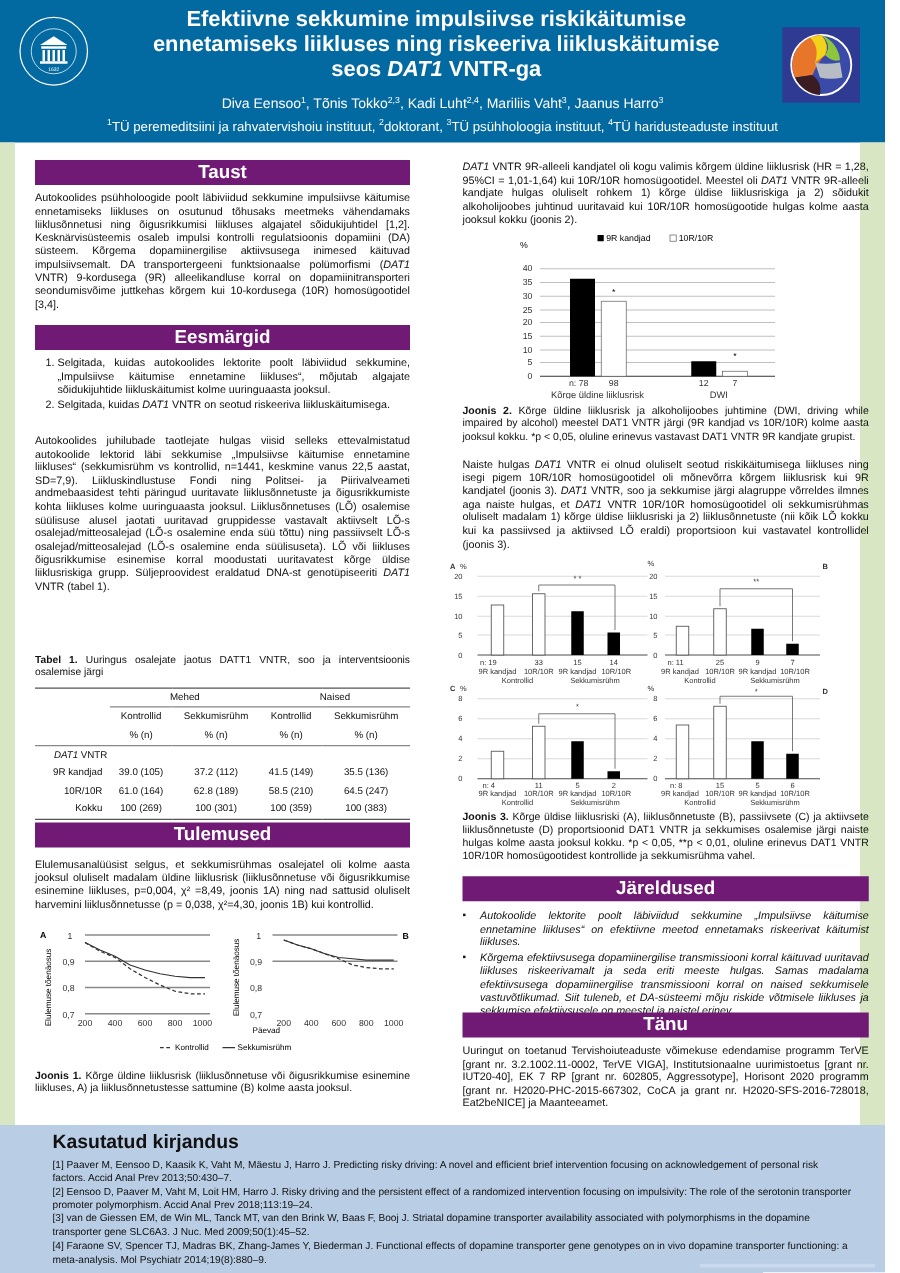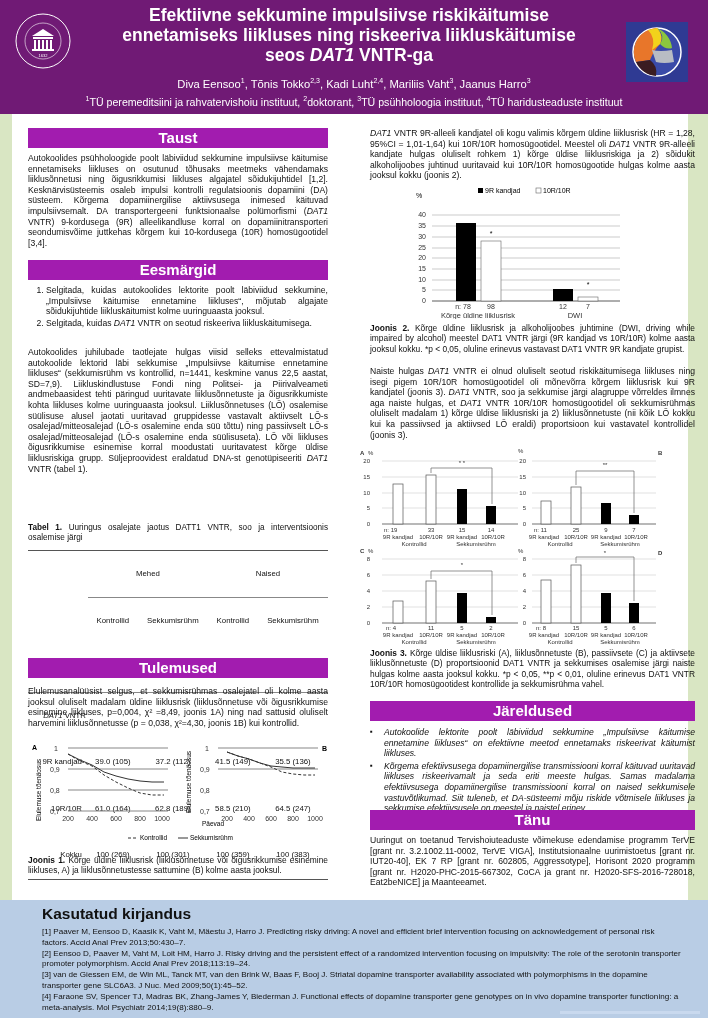--- a/index.html
+++ b/index.html
@@ -1,45 +1,45 @@
 <!DOCTYPE html>
 <html><head>
 <meta charset="utf-8">
 <style>
   * { box-sizing: border-box; margin: 0; padding: 0; }
   html, body { width: 720px; height: 1018px; overflow: hidden; background: #ffffff; }
   body { font-family: "Liberation Sans", sans-serif; color: #111; position: relative; }
 
   
-  .header { position: absolute; left: 0; top: 0; width: 708px; height: 114px; background: #701a75; color: #fff; }
+  .header { position: absolute; left: 0; top: 0; width: 708px; height: 114px; background: #0369a1; color: #fff; }
   .header .title { position: absolute; left: 70px; right: 80px; top: 5px; text-align: center; font-weight: bold; font-size: 17.5px; line-height: 20px; }
   .header .authors { position: absolute; left: 0; right: 0; top: 77px; text-align: center; font-size: 11.2px; }
   .header .affil { position: absolute; left: 0; right: 0; top: 95px; text-align: center; font-size: 10.6px; white-space: nowrap; }
   .header sup { font-size: 7px; }
   .logo-left { position: absolute; left: 14px; top: 10px; width: 58px; height: 62px; }
   .logo-right { position: absolute; left: 626px; top: 22px; width: 62px; height: 60px; background: #2f3a93; }
 
   
   .margin-left { position: absolute; left: 0; top: 114px; width: 12px; height: 786px; background: #d9e6c3; }
   .margin-right { position: absolute; left: 688px; top: 114px; width: 20px; height: 786px; background: #d9e6c3; }
   .margin-far { position: absolute; left: 708px; top: 0; width: 12px; height: 1018px; background: #ffffff; }
 
   .col { position: absolute; font-size: 8.6px; line-height: 10.6px; }
   .col-left { left: 28px; width: 300px; }
   .col-right { left: 370px; width: 325px; }
 
-  .sec-head { background: #a21caf; color: #fff; font-weight: bold; text-align: center; font-size: 15px; height: 20px; line-height: 20px; }
+  .sec-head { background: #701a75; color: #fff; font-weight: bold; text-align: center; font-size: 15px; height: 20px; line-height: 20px; }
   .para { text-align: justify; }
   .para i { font-style: italic; }
 
   ol.goals { padding-left: 18px; text-align: justify; }
   ol.goals li { margin-bottom: 1px; }
 
   table.t1 { width: 100%; border-collapse: collapse; font-size: 7.8px; }
-  table.t1 td { padding: 18px 2px; text-align: center; }
+  table.t1 td { padding: 2px 2px; text-align: center; }
   table.t1 .lbl { text-align: right; padding-right: 6px; }
   table.t1 .top { border-top: 1px solid #555; }
   table.t1 .bot { border-bottom: 1px solid #555; }
   table.t1 .sub { border-top: 1px solid #888; }
 
   .caption { font-size: 8.4px; line-height: 10.4px; text-align: justify; }
   .caption b { font-weight: bold; }
 
   ul.concl { list-style: none; }
   ul.concl li { position: relative; padding-left: 14px; text-align: justify; margin-bottom: 2px; }

